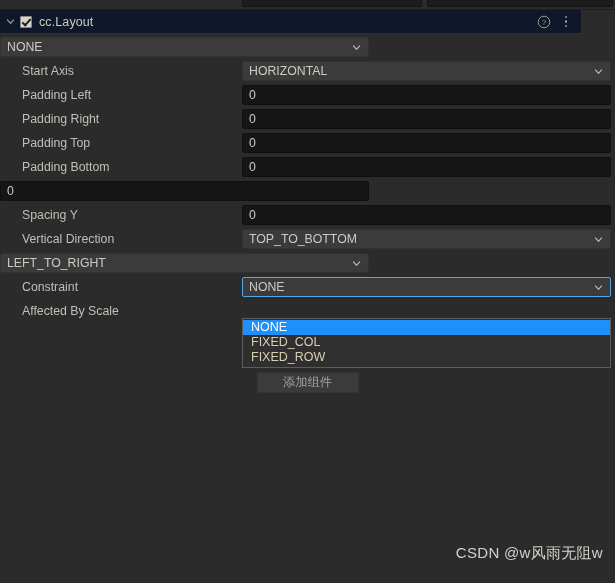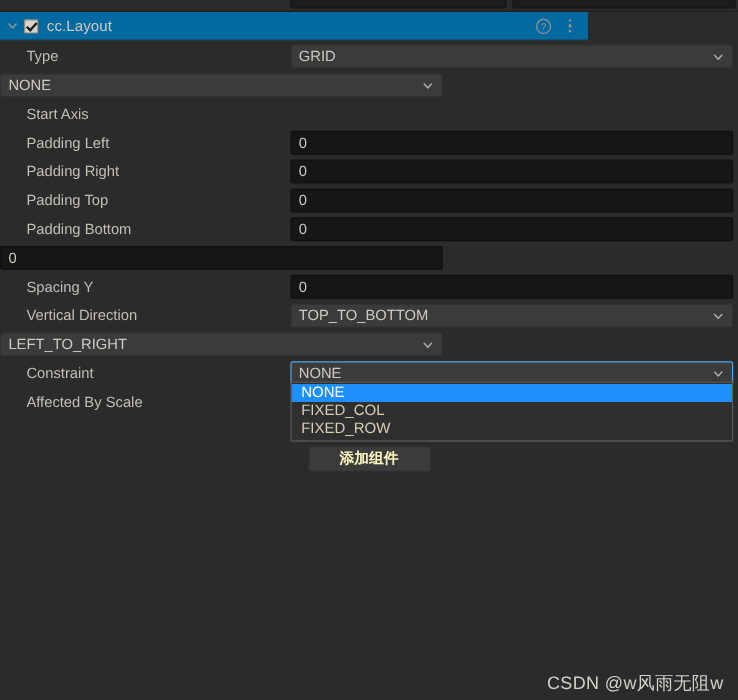--- a/index.html
+++ b/index.html
@@ -42,22 +42,22 @@
     position: absolute;
     left: 0; top: 9px;
     width: 615px; height: 1px;
     background: #1f1f1f;
   }
 
   
   .comp-header {
     position: absolute;
     left: 0; top: 10px;
-    width: 490px; height: 24px;
-    background: #0369a1;
+    width: 581px; height: 24px;
+    background: #0f172a;
     display: flex;
     align-items: center;
     box-sizing: border-box;
     border-bottom: 1px solid #2e2e2e;
   }
   .chev-collapse {
     width: 20px;
     display: flex;
     align-items: center;
     justify-content: center;
@@ -220,35 +220,34 @@
     display: flex;
     justify-content: center;
     z-index: 10;
   }
   .add-comp-btn {
     width: 102px;
     height: 21px;
     background: #3b3b3b;
     border: 1px solid #343434;
     border-radius: 2px;
-    color: #fef9c3;
+    color: #a3a3a3;
     font-size: 12.3px;
     display: flex;
     align-items: center;
     justify-content: center;
     cursor: pointer;
     box-sizing: border-box;
-    font-weight: bold;
   }
 
   
   .watermark {
     position: absolute;
     right: 12px;
-    bottom: 4px;
+    bottom: 20px;
     color: #d4d0ca;
     font-size: 15px;
     letter-spacing: .3px;
     user-select: none;
   }
 </style>
 </head>
 <body>
 
 <div class="top-strip">
@@ -277,49 +276,46 @@
           <i></i>
           <i></i>
           <i></i>
         </span>
     </span>
   </span>
 </div>
 
 <div class="props">
 
-  <div class="row">
-    <div class="row-label">Type</div>
-    <div class="row-value">
-      <div class="sel">
-        <span>GRID</span>
-        <span class="sel-caret">
-          <svg width="11" height="11" viewBox="0 0 11 11">
-              <path d="M2.5 4 L5.5 7.3 L8.5 4" fill="none" stroke="#b4afa8" stroke-width="1.2" stroke-linecap="round" stroke-linejoin="round"></path>
-            </svg>
-        </span>
-      </div>
-    </div>
-  </div>
 
   <div class="row">
     <div class="row-value">
       <div class="sel">
         <span>NONE</span>
         <span class="sel-caret">
           <svg width="11" height="11" viewBox="0 0 11 11">
               <path d="M2.5 4 L5.5 7.3 L8.5 4" fill="none" stroke="#b4afa8" stroke-width="1.2" stroke-linecap="round" stroke-linejoin="round"></path>
             </svg>
         </span>
       </div>
     </div>
   </div>
 
   <div class="row">
     <div class="row-label">Start Axis</div>
+    <div class="row-value">
+      <div class="sel">
+        <span>HORIZONTAL</span>
+        <span class="sel-caret">
+          <svg width="11" height="11" viewBox="0 0 11 11">
+              <path d="M2.5 4 L5.5 7.3 L8.5 4" fill="none" stroke="#b4afa8" stroke-width="1.2" stroke-linecap="round" stroke-linejoin="round"></path>
+            </svg>
+        </span>
+      </div>
+    </div>
   </div>
 
   <div class="row">
     <div class="row-label">Padding Left</div>
     <div class="row-value">
       <div class="num">0</div>
     </div>
   </div>
 
   <div class="row">

